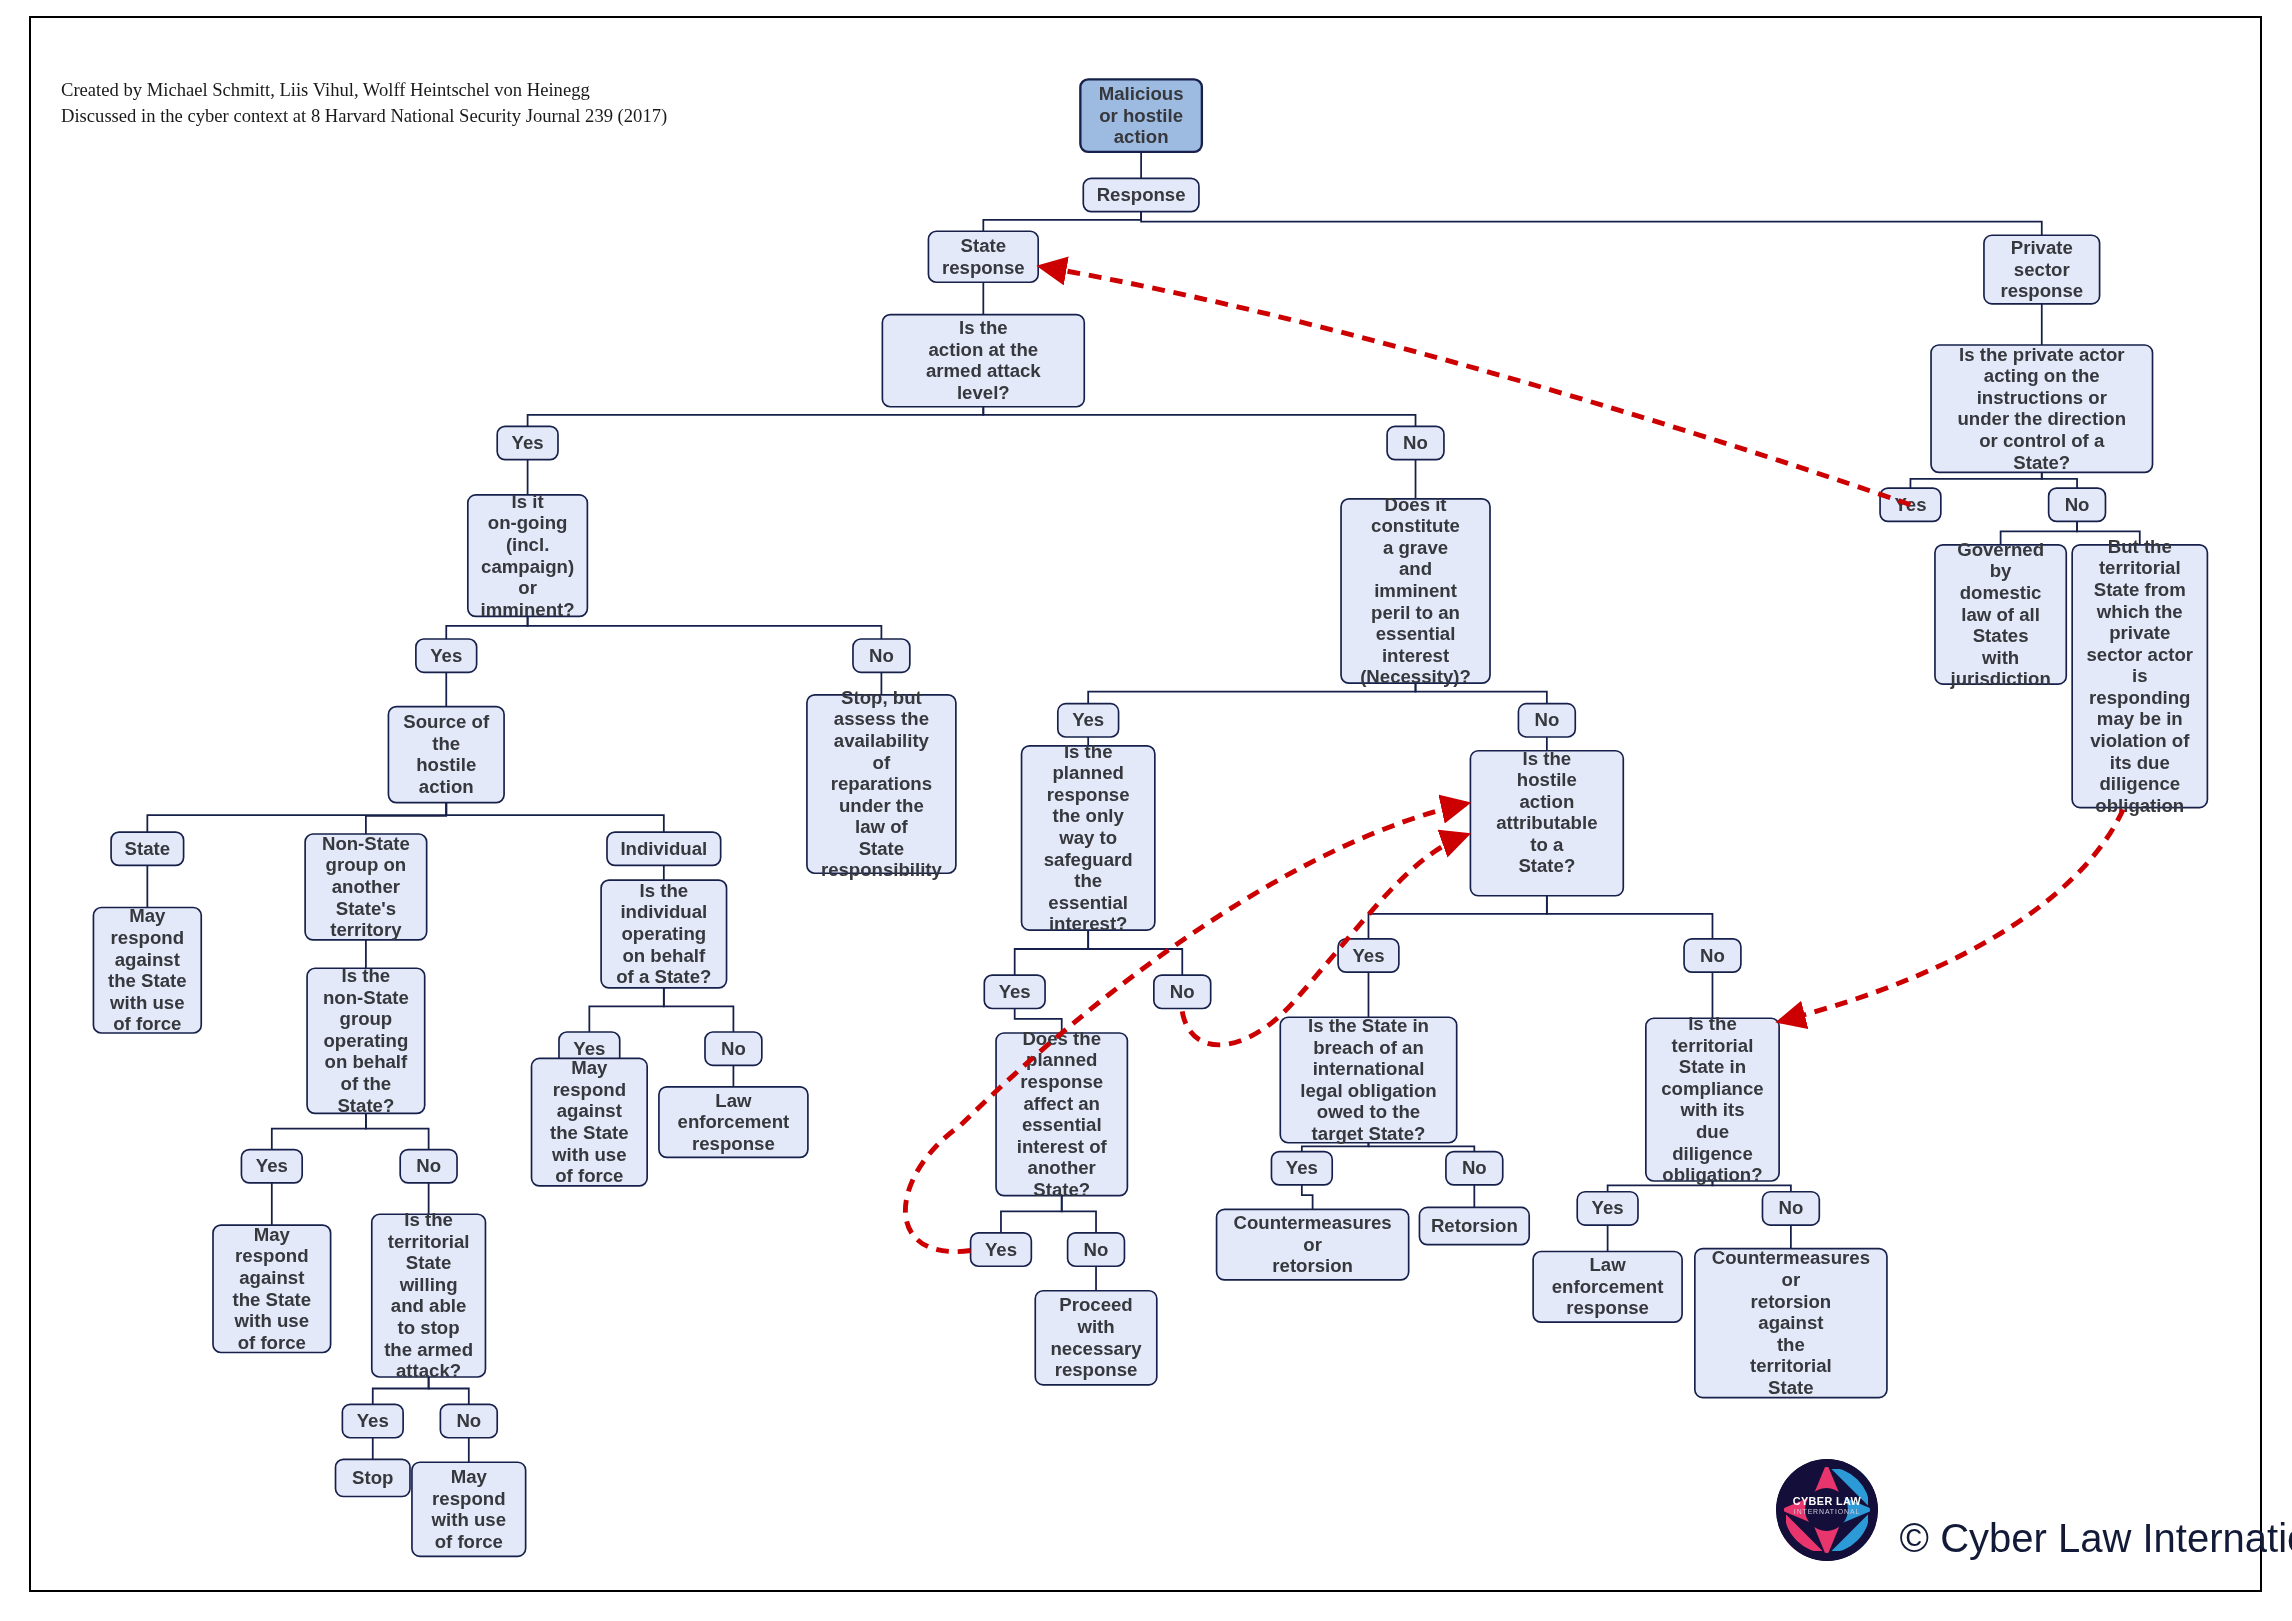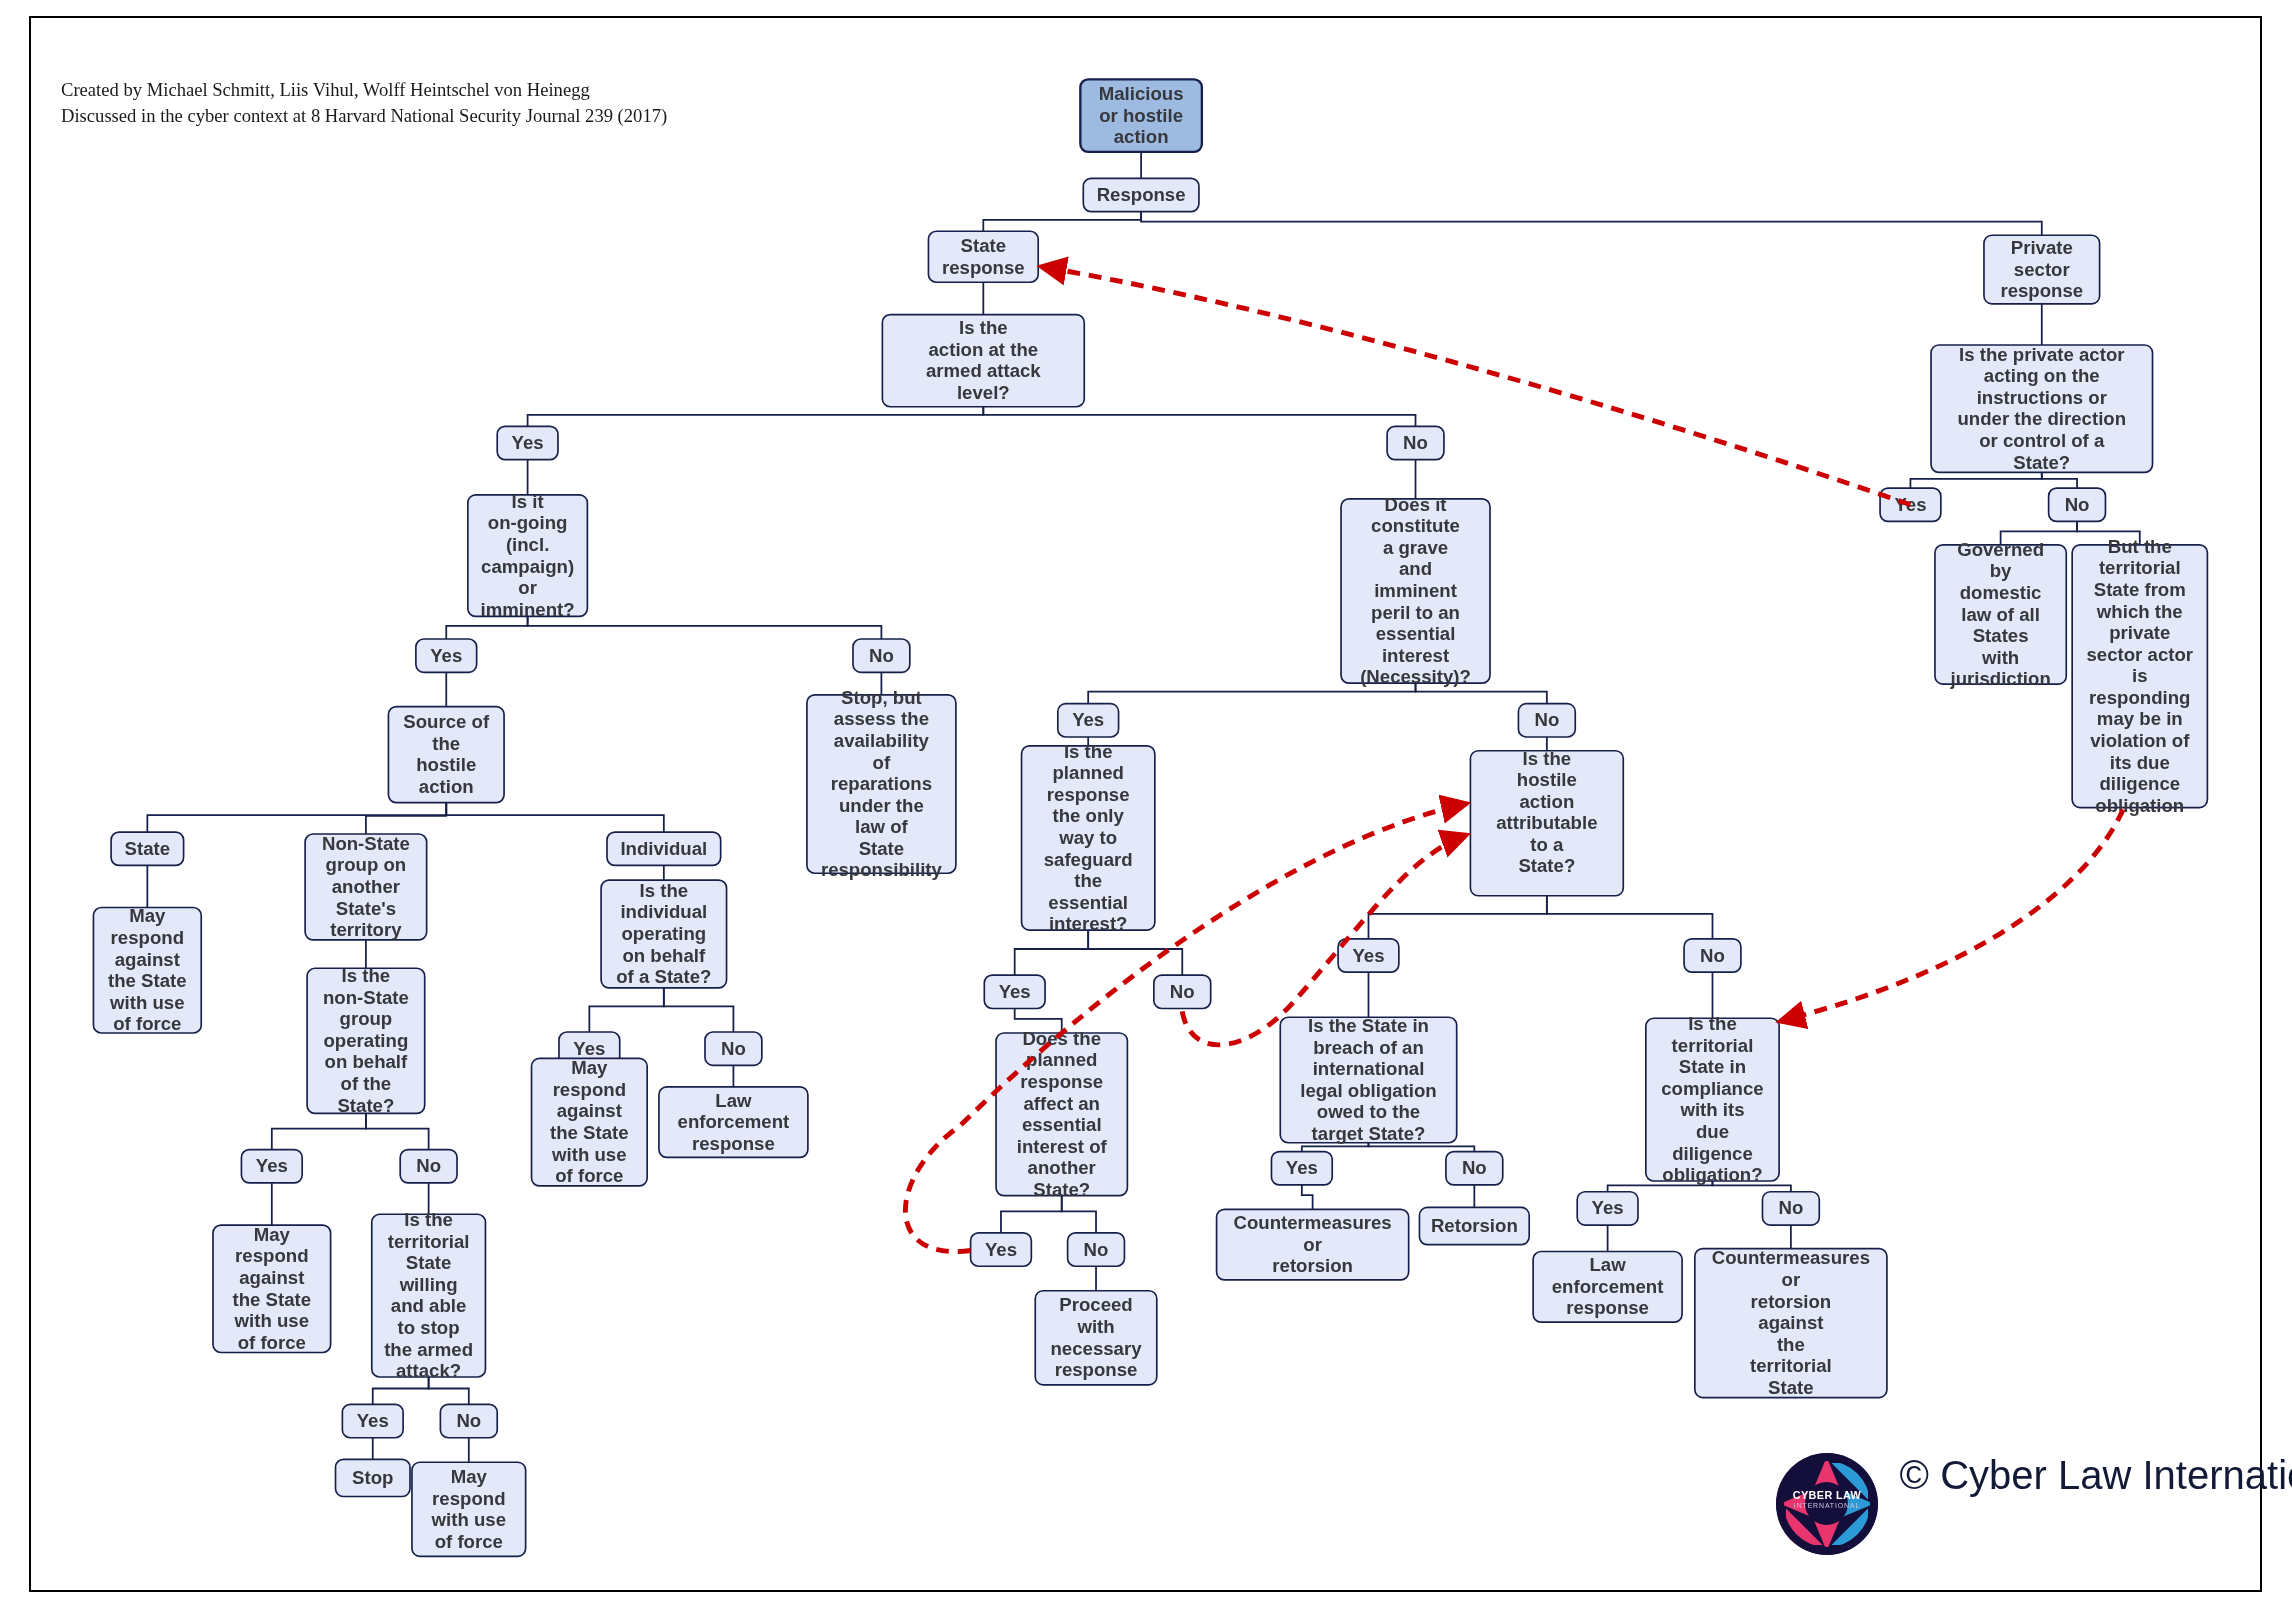--- a/index.html
+++ b/index.html
@@ -2,21 +2,21 @@
 <html><head>
 <meta charset="utf-8">
 <style>
   html,body{margin:0;padding:0;background:#ffffff;}
   body{font-family:"Liberation Sans", sans-serif;}
   #page{position:relative;width:2293px;height:1621px;background:#fff;overflow:hidden;}
   #frame{position:absolute;left:29px;top:15.7px;width:2233px;height:1576px;border:2.9px solid #000;box-sizing:border-box;background:#fff;}
   .credit{position:absolute;left:61px;top:45px;font-size:18.6px;line-height:25.5px;color:#1a1a1a;white-space:pre-line;font-family:Liberation Serif, serif;margin-top:32px;}
   #svg{position:absolute;left:0;top:0;width:2293px;height:1621px;}
   .nodeText{font-family:"Liberation Sans", sans-serif;font-weight:bold;fill:#36383d;}
-  .logoWrap{position:absolute;left:1776px;top:1453px;width:451px;height:108px;display:flex;align-items:flex-start;gap:21.6px;}
+  .logoWrap{position:absolute;left:1776px;top:1453px;width:451px;height:108px;display:flex;align-items:flex-end;gap:21.6px;}
   .logoMark{width:102px;height:102px;border-radius:50%;position:relative;background:#130f3a;overflow:hidden;flex:0 0 auto;}
   .logoMark .seg{position:absolute;}
   .logoMark .sN{top:3.9px;left:37px;width:27.4px;height:33px;background:#e8356d;clip-path:polygon(50% 0%,100% 100%,0% 100%);}
   .logoMark .sS{bottom:3.9px;left:37px;width:27.4px;height:33px;background:#e8356d;clip-path:polygon(50% 100%,100% 0%,0% 0%);}
   .logoMark .sW{left:3.9px;top:37px;width:33px;height:27.4px;background:#e8356d;clip-path:polygon(0% 50%,100% 0%,100% 100%);}
   .logoMark .sE{right:3.9px;top:37px;width:33px;height:27.4px;background:#2c9ad6;clip-path:polygon(100% 50%,0% 0%,0% 100%);}
   .logoMark .sNE{top:9.8px;right:9.8px;width:37px;height:37px;background:#2c9ad6;clip-path:polygon(100% 0%,100% 100%,0% 0%);}
   .logoMark .sSE{bottom:9.8px;right:9.8px;width:37px;height:37px;background:#2c9ad6;clip-path:polygon(100% 100%,100% 0%,0% 100%);}
   .logoMark .sSW{bottom:9.8px;left:9.8px;width:37px;height:37px;background:#e8356d;clip-path:polygon(0% 100%,0% 0%,100% 100%);}
   .logoMark .core{position:absolute;left:29px;top:29px;width:43px;height:43px;border-radius:50%;background:#130f3a;}

